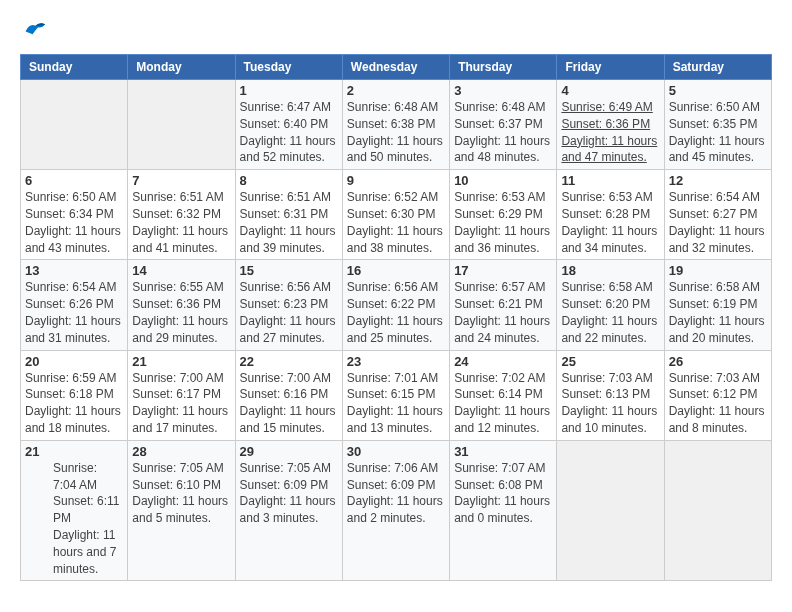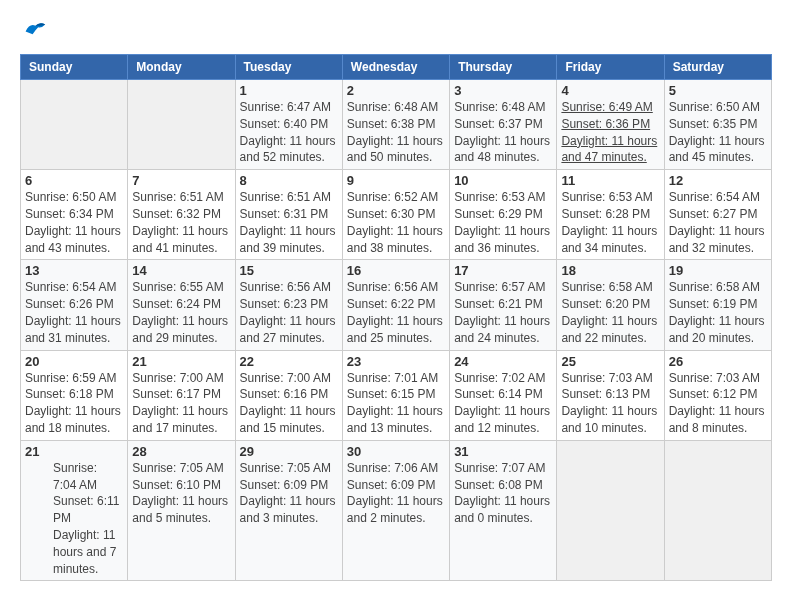--- a/index.html
+++ b/index.html
@@ -207,21 +207,21 @@
       <tr>
         <td>
           <span class="day-num">13</span>
           <div class="day-info" style="white-space: pre-line;">Sunrise: 6:54 AM
 Sunset: 6:26 PM
 Daylight: 11 hours and 31 minutes.</div>
         </td>
         <td>
           <span class="day-num">14</span>
           <div class="day-info" style="white-space: pre-line;">Sunrise: 6:55 AM
-Sunset: 6:24 PM
+Sunset: 6:36 PM
 Daylight: 11 hours and 29 minutes.</div>
         </td>
         <td>
           <span class="day-num">15</span>
           <div class="day-info" style="white-space: pre-line;">Sunrise: 6:56 AM
 Sunset: 6:23 PM
 Daylight: 11 hours and 27 minutes.</div>
         </td>
         <td>
           <span class="day-num">16</span>

